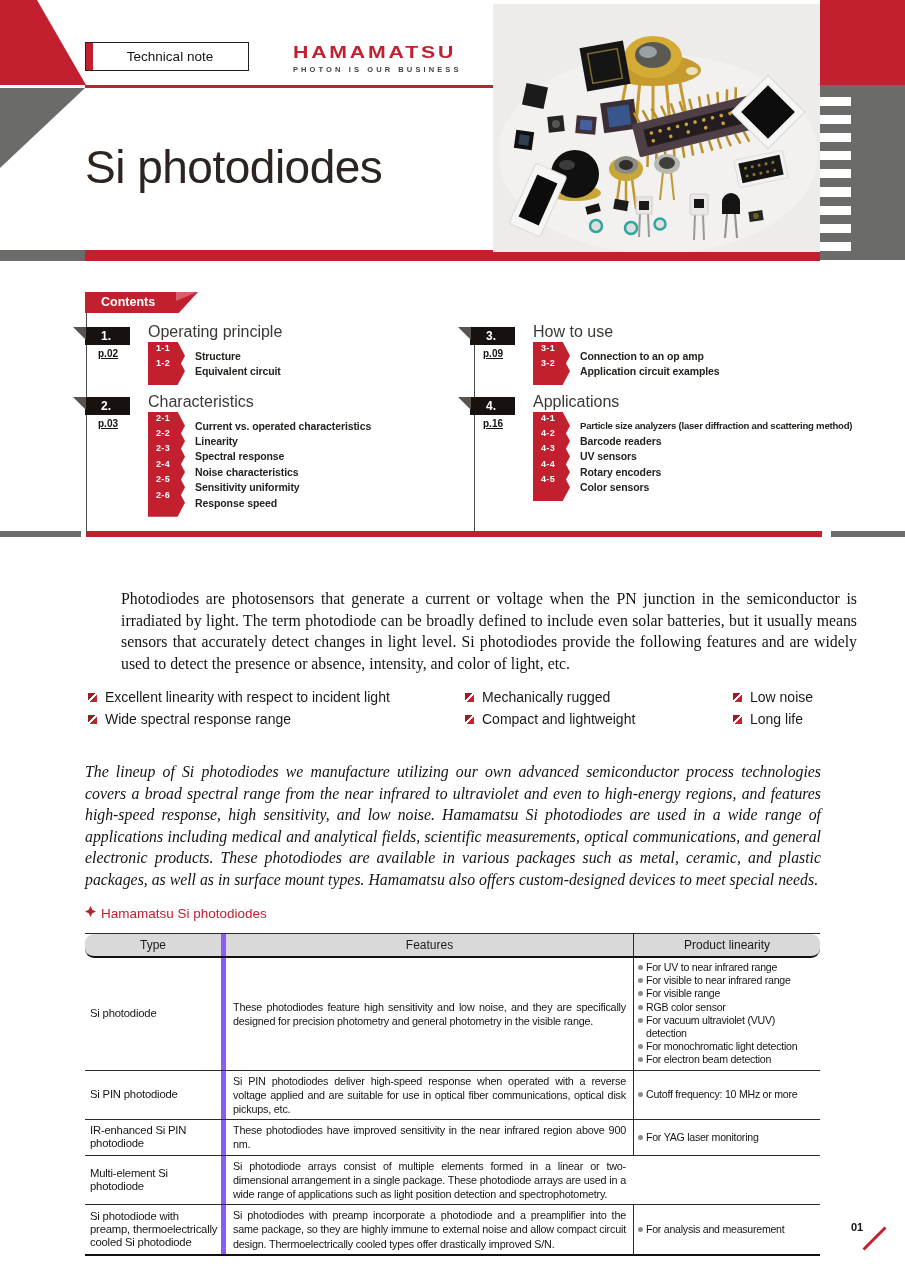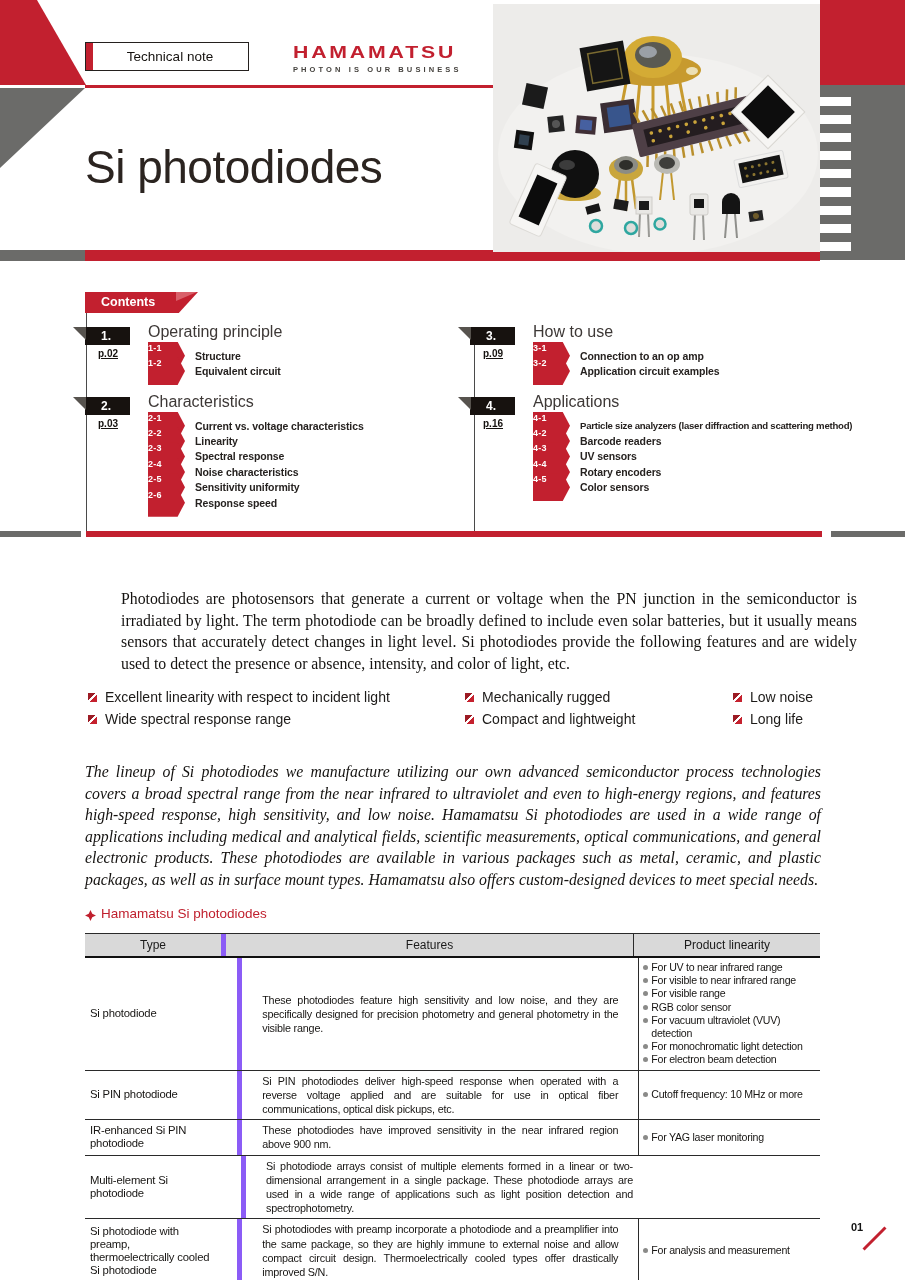--- a/index.html
+++ b/index.html
@@ -53,53 +53,53 @@
      box-sizing:border-box;}
   .sec-corner{position:absolute;left:-12px;top:0;width:13px;height:13px;background:#57534e;
      clip-path:polygon(0 0,100% 0,100% 100%);}
   .sec-title{position:absolute;left:63px;top:-4px;font-size:16px;color:#3d3836;white-space:nowrap;}
   .sec-page{position:absolute;left:13px;top:21px;font-size:10px;font-weight:bold;color:#15120f;
      text-decoration:underline;}
   .sec-items{position:absolute;left:63px;top:21px;}
   .toc-item{display:flex;align-items:center;height:15.4px;white-space:nowrap;}
   .toc-tag{width:37px;height:28px;background:#c2202f;
      clip-path:polygon(0 0,80% 0,100% 50%,80% 100%,0 100%);color:#fff;font-size:9px;
-     font-weight:bold;line-height:12px;padding-right:7px;
+     font-weight:bold;text-align:center;line-height:12px;padding-right:7px;
      box-sizing:border-box;margin-right:10px;flex-shrink:0;letter-spacing:0.3px;}
   .toc-label{font-size:10.5px;font-weight:bold;color:#262220;letter-spacing:-0.1px;}
   .toc-item.small .toc-label{font-size:9.6px;letter-spacing:-0.25px;}
 
   
   .para{position:absolute;left:85px;width:736px;font-family:"Liberation Serif",serif;
      font-size:15.8px;line-height:21.5px;text-align:justify;color:#141210;}
   .para1{top:588px;margin-left:36px;}
   .para2{top:761px;font-style:italic;}
 
   .features{left:88px;top:686px;width:735px;display:grid;
      grid-template-columns:377px 268px 1fr;}
   .feature{display:flex;align-items:center;height:22px;font-size:14px;color:#1c1a18;
      white-space:nowrap;}
   .feature-bullet{width:9px;height:9px;margin-right:8px;flex-shrink:0;
      background:linear-gradient(135deg,#9c1b24 42%,#ffffff 42%,#ffffff 56%,#c5212e 56%);}
 
   
-  .tbl-title{left:85px;top:906px;display:flex;align-items:flex-end;color:#c0202e;font-size:13.5px;}
+  .tbl-title{left:85px;top:906px;display:flex;align-items:flex-start;color:#c0202e;font-size:13.5px;}
   .tbl-title-icon{width:11px;height:11px;margin-right:5px;}
   .dtable{left:85px;top:933px;width:735px;border-top:1px solid #2a2a2a;color:#171513;}
   .trow{display:flex;border-bottom:1px solid #2a2a2a;}
-  .trow.head{background:#d9d9d9;border-bottom:2.5px solid #101010;min-height:22px;}
+  .trow.head{background:#d9d9d9;border-bottom:2.5px solid #101010;min-height:22px;border-radius:9px;}
   .trow.last{border-bottom:2.5px solid #101010;}
   .c1{width:136px;box-sizing:border-box;}
   .c2{width:412px;box-sizing:border-box;border-left:5px solid #8b5cf6;}
   .c3{width:187px;box-sizing:border-box;border-left:1px solid #2a2a2a;}
   .hcell{display:flex;align-items:center;justify-content:center;font-size:12px;color:#1b1b1b;}
   .cell-type{display:flex;align-items:center;padding:3px 3px 3px 5px;font-size:11.3px;
      line-height:13px;letter-spacing:-0.2px;}
-  .cell-feat{display:flex;align-items:center;padding:3px 20px;font-size:10.8px;
-     line-height:14.2px;text-align:justify;letter-spacing:-0.2px;margin-left:20px;}
+  .cell-feat{display:flex;align-items:center;padding:3px 7px;font-size:10.8px;
+     line-height:14.2px;text-align:justify;letter-spacing:-0.2px;}
   .cell-ex{display:flex;flex-direction:column;justify-content:center;padding:3px 2px 3px 4px;
      font-size:10.6px;line-height:13.2px;letter-spacing:-0.25px;}
   .ex-line{display:flex;align-items:flex-start;}
   .ex-dot{width:5px;height:5px;border-radius:50%;background:#8a8a88;margin:4px 3px 0 0;
      flex-shrink:0;}
   .r1{min-height:90px;} .r2{min-height:39px;} .r3{min-height:29px;}
   .r4{min-height:38px;} .r5{min-height:43px;}
 
   .page-num{left:851px;top:1221px;font-size:11px;font-weight:bold;color:#131313;}
   .page-slash{left:859px;top:1237px;width:31px;height:3px;background:#c2202f;
@@ -337,21 +337,21 @@
   <div class="sec" style="left:85px;top:397px;">
     <div class="sec-badge">
       <span class="sec-corner"></span>
       <span>2.</span>
     </div>
     <div class="sec-title">Characteristics</div>
     <div class="sec-page">p.03</div>
     <div class="sec-items">
       <div class="toc-item">
         <span class="toc-tag">2-1</span>
-        <span class="toc-label">Current vs. voltage characteristics</span>
+        <span class="toc-label">Current vs. operated characteristics</span>
       </div>
       <div class="toc-item">
         <span class="toc-tag">2-2</span>
         <span class="toc-label">Linearity</span>
       </div>
       <div class="toc-item">
         <span class="toc-tag">2-3</span>
         <span class="toc-label">Spectral response</span>
       </div>
       <div class="toc-item">

